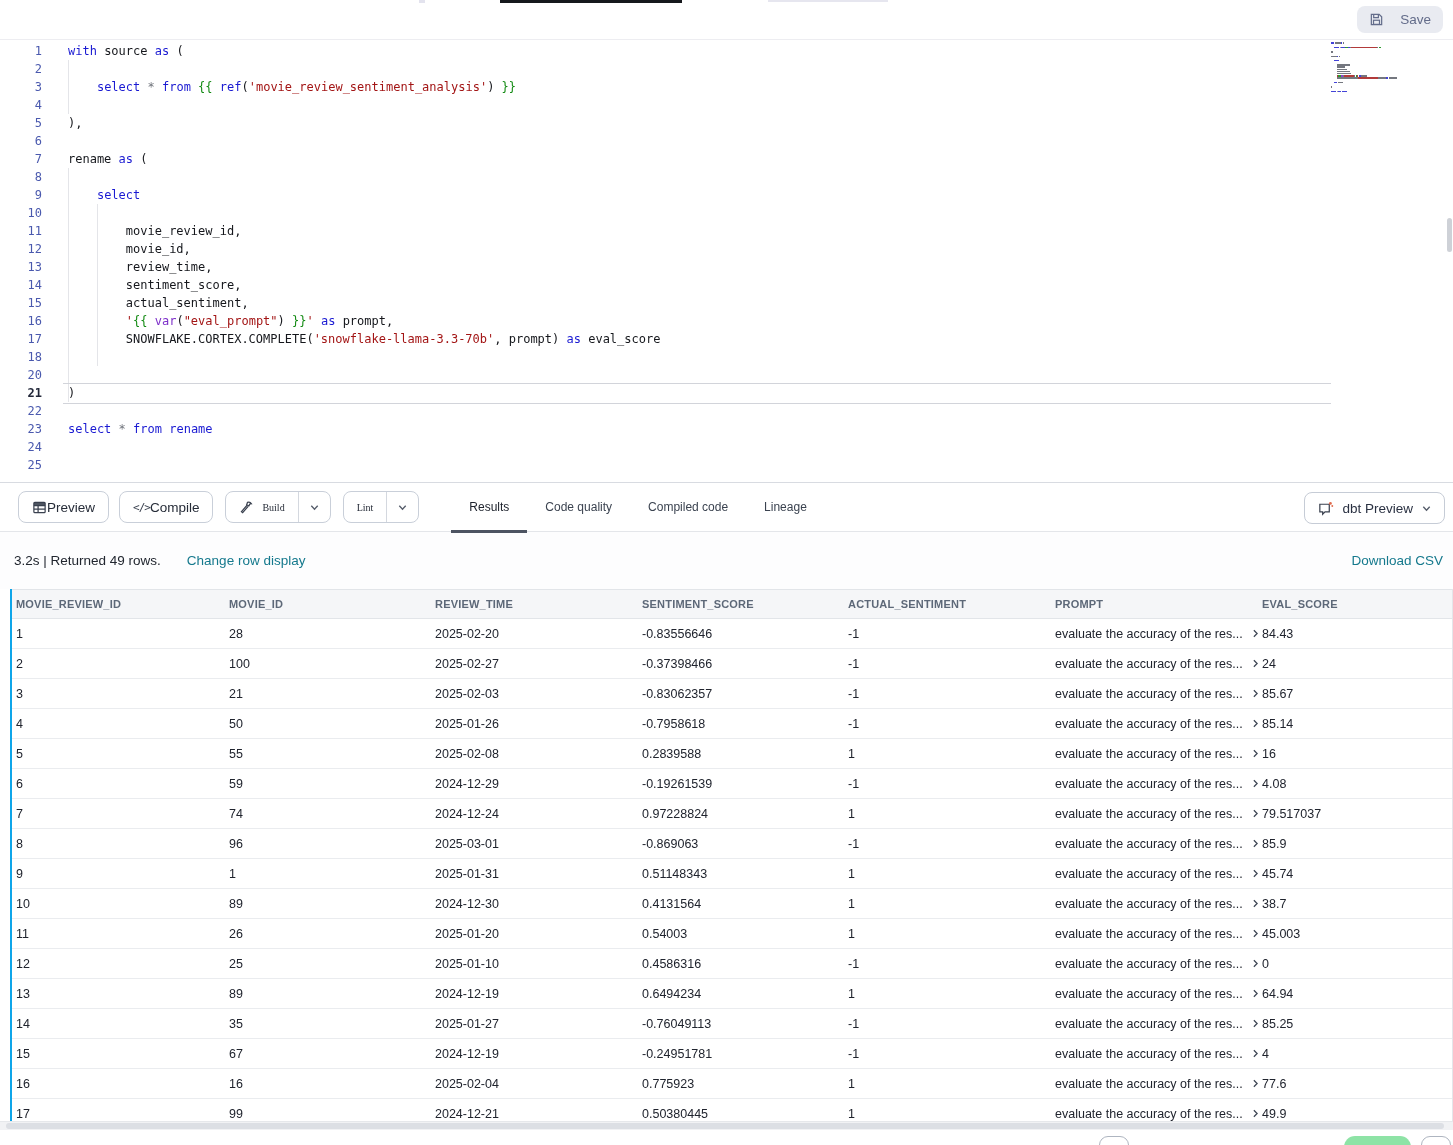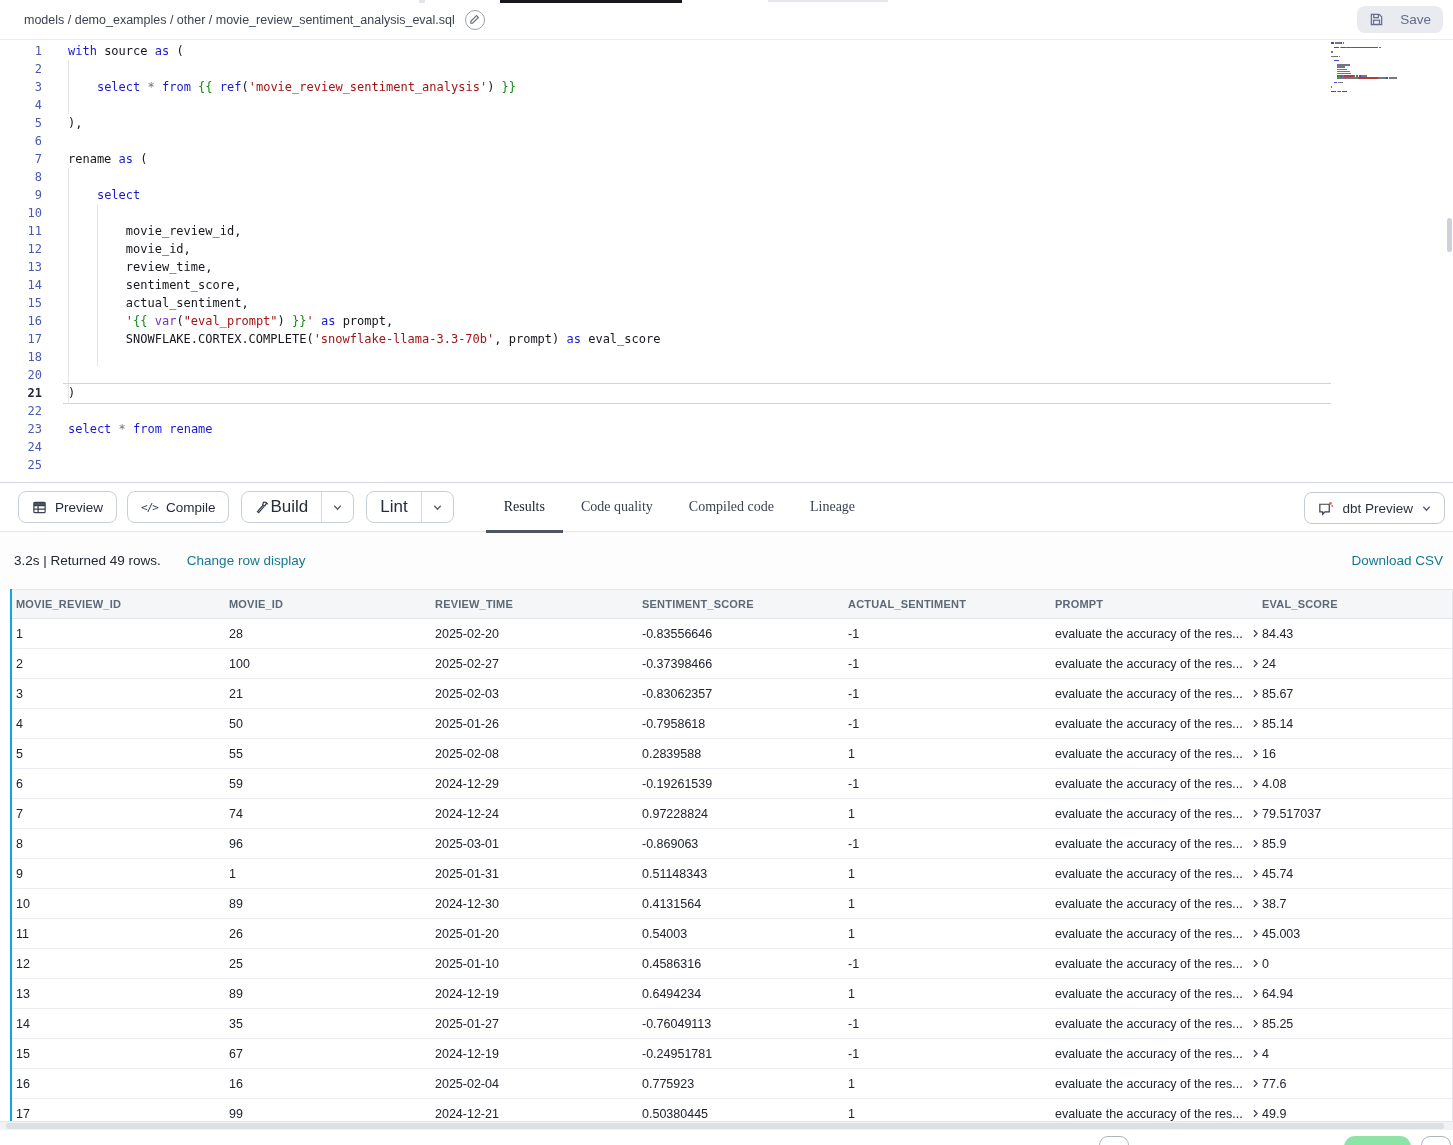--- a/index.html
+++ b/index.html
@@ -39,31 +39,31 @@
   
   .minimap { position:absolute; right:8px; top:2px; width:114px; height:60px; }
   .mml { height:2.2px; display:flex; }
   .mml span { height:1.4px; margin-top:0.4px; display:inline-block; }
   .vscroll-thumb { position:absolute; right:1px; top:178px; width:5px; height:34px; background:#b9bdc6; border-radius:3px; opacity:.7; }
 
   
   .toolbar { position:relative; height:50px; border-top:1px solid #d8dbe1; border-bottom:1px solid #e4e6ea;
     display:flex; align-items:center; padding-left:18px; }
   .tbtn { height:32px; background:#fff; border:1px solid #c9cfd9; border-radius:8px; display:inline-flex; align-items:center;
-    padding:0 13px; gap:8px; font-size:13.5px; color:#262c38; font-family:inherit; cursor:pointer; }
+    padding:0 13px; gap:0; font-size:13.5px; color:#262c38; font-family:inherit; cursor:pointer; }
   .tbtn + .tbtn { margin-left:10px; }
   .split { display:inline-flex; margin-left:12px; height:32px; border:1px solid #c9cfd9; border-radius:8px; overflow:hidden; background:#fff; }
-  .split .main { display:inline-flex; align-items:center; padding:0 13px; font-size:17px; color:#262c38; border:none; background:transparent; font-family:Liberation Sans, sans-serif; cursor:pointer; }
+  .split .main { display:inline-flex; align-items:center; gap:8px; padding:0 13px; font-size:10px; color:#262c38; border:none; background:transparent; font-family:Liberation Serif, serif; cursor:pointer; }
   .split .arrow { display:inline-flex; align-items:center; justify-content:center; width:32px; border:none; background:transparent; border-left:1px solid #d4d8df; cursor:pointer; color:#555c6a; }
   .icon { display:inline-flex; color:#3a414f; }
   .code-glyph { font-family:"DejaVu Sans Mono", monospace; font-size:11px; color:#3a414f; letter-spacing:-1px; }
 
   .tabs { display:flex; height:50px; margin-left:32px; }
-  .tab { position:relative; display:inline-flex; align-items:center; padding:0 18px; font-size:14px; color:#3b4350;
-    background:transparent; border:none; font-family:Liberation Serif, serif; cursor:pointer; }
+  .tab { position:relative; display:inline-flex; align-items:center; padding:0 18px; font-size:12px; color:#3b4350;
+    background:transparent; border:none; font-family:Liberation Sans, sans-serif; cursor:pointer; }
   .tab.active { color:#20252f; }
   .tab.active::after { content:""; position:absolute; left:0; right:0; bottom:-1px; height:3px; background:#4d5462; }
 
   .copilot { position:absolute; right:8px; top:9px; height:32px; border:1px solid #c6ccd6; border-radius:8px; background:#fff;
     display:inline-flex; align-items:center; gap:8px; padding:0 12px; font-size:13.5px; color:#2a3142; font-family:inherit; cursor:pointer; }
 
   
   .results-bar { height:57px; display:flex; align-items:center; padding:0 10px 0 14px; background:#fdfdfe; }
   .status { font-size:13.5px; color:#21262f; }
   .link { font-size:13.5px; color:#15798d; background:none; border:none; font-family:inherit; cursor:pointer; }
@@ -89,28 +89,20 @@
 </style>
 </head>
 <body>
 
 <div class="app">
   <div class="top-artifact"></div>
   <div class="top-tick-l"></div>
   <div class="top-tick-r"></div>
 
   <header class="crumb-bar">
-    <div class="crumb">
-      <span>models / demo_examples / other / movie_review_sentiment_analysis_eval.sql</span>
-      <span class="edit-circle">
-        <svg width="11" height="11" viewBox="0 0 12 12" fill="none" stroke="currentColor" stroke-width="1.3">
-          <path d="M8.2 1.8l2 2L4 10H2V8z"></path>
-        </svg>
-      </span>
-    </div>
     <button class="save-btn">
       <span class="icon">
         <svg width="15" height="15" viewBox="0 0 16 16" fill="none" stroke="#646d8b" stroke-width="1.3">
           <path d="M2.5 2.5h8.3l2.7 2.7v8.3h-11z"></path>
           <path d="M5 2.7v3.3h5V2.7"></path>
           <rect x="4.8" y="8.8" width="6.4" height="4.4"></rect>
         </svg>
       </span>
       <span>Save</span>
     </button>

